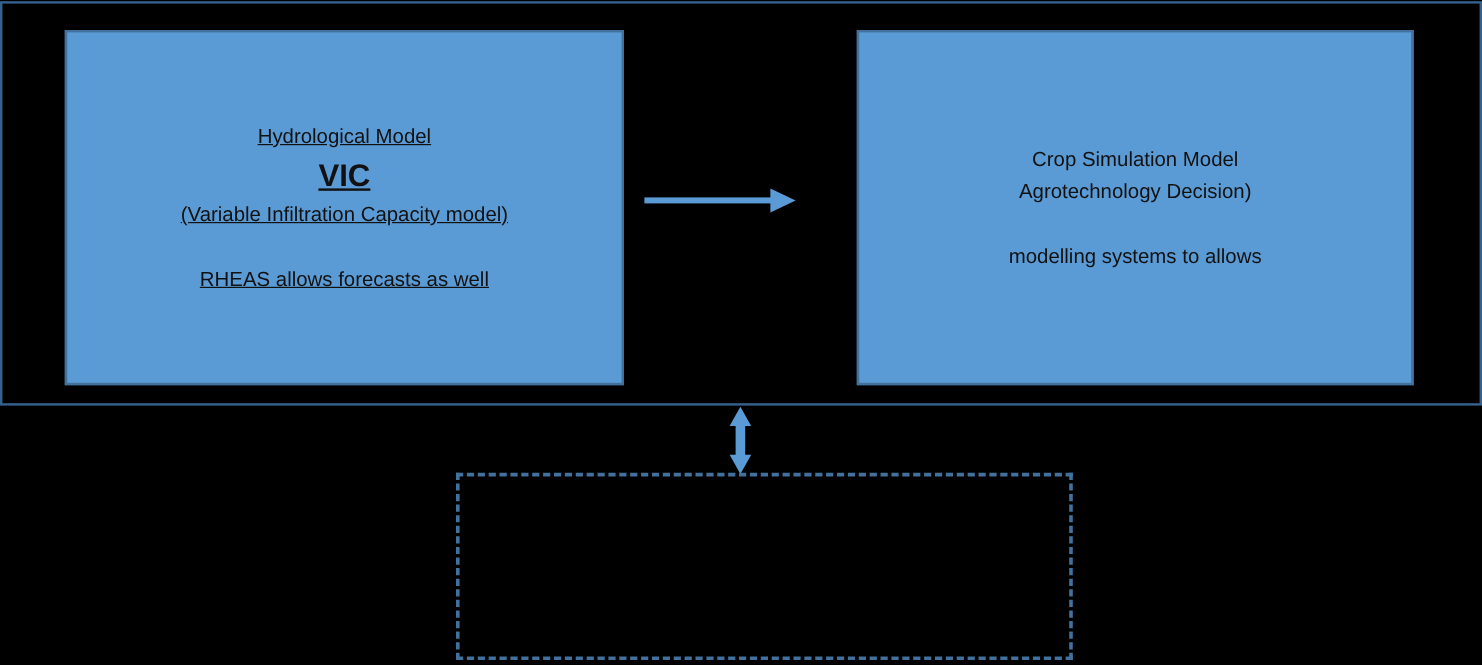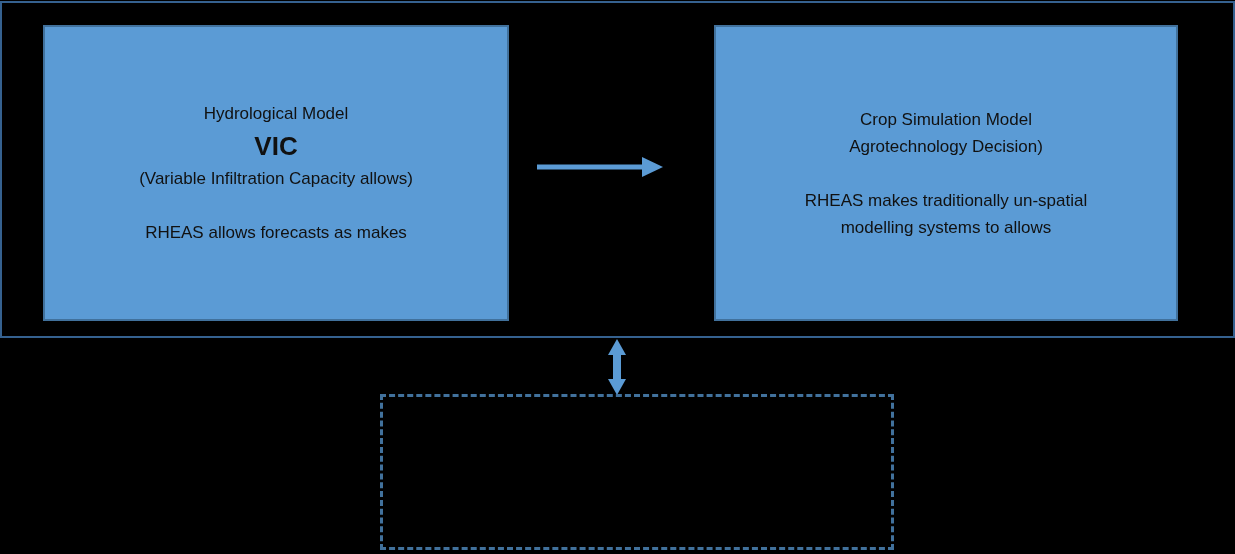--- a/index.html
+++ b/index.html
@@ -34,21 +34,21 @@
     height: 292px;
     background: #5B9BD5;
     border: 2px solid #41719C;
     display: flex;
     flex-direction: column;
     justify-content: center;
     align-items: center;
     text-align: center;
     color: #111111;
   }
-  .model-box.left  { left: 41px;  width: 462px; }
+  .model-box.left  { left: 52px;  width: 462px; text-decoration: underline; }
   .model-box.right { left: 712px; width: 460px; }
   .line {
     font-size: 17px;
     line-height: 27px;
     white-space: nowrap;
     text-align: right;
   }
   .acronym {
     font-size: 26px;
     font-weight: bold;
@@ -84,30 +84,29 @@
 </head>
 <body>
 
 <div class="stage">
 
   <div class="models-container">
 
     <div class="model-box left">
       <div class="line">Hydrological Model</div>
       <div class="line acronym">VIC</div>
-      <div class="line">(Variable Infiltration Capacity allows)</div>
+      <div class="line">(Variable Infiltration Capacity model)</div>
       <div class="spacer"></div>
-      <div class="line">RHEAS allows forecasts as makes</div>
+      <div class="line">RHEAS allows forecasts as well</div>
     </div>
 
     <div class="model-box right">
       <div class="line">Crop Simulation Model</div>
       <div class="line">Agrotechnology Decision)</div>
       <div class="spacer"></div>
-      <div class="line">RHEAS makes traditionally un-spatial</div>
       <div class="line">modelling systems to allows</div>
     </div>
 
   </div>
 
   <svg class="h-arrow" viewBox="0 0 130 24" xmlns="http://www.w3.org/2000/svg">
     <rect x="2" y="9.5" width="106" height="5" fill="#5B9BD5"></rect>
     <polygon points="107,2 128,12 107,22" fill="#5B9BD5"></polygon>
   </svg>
 

